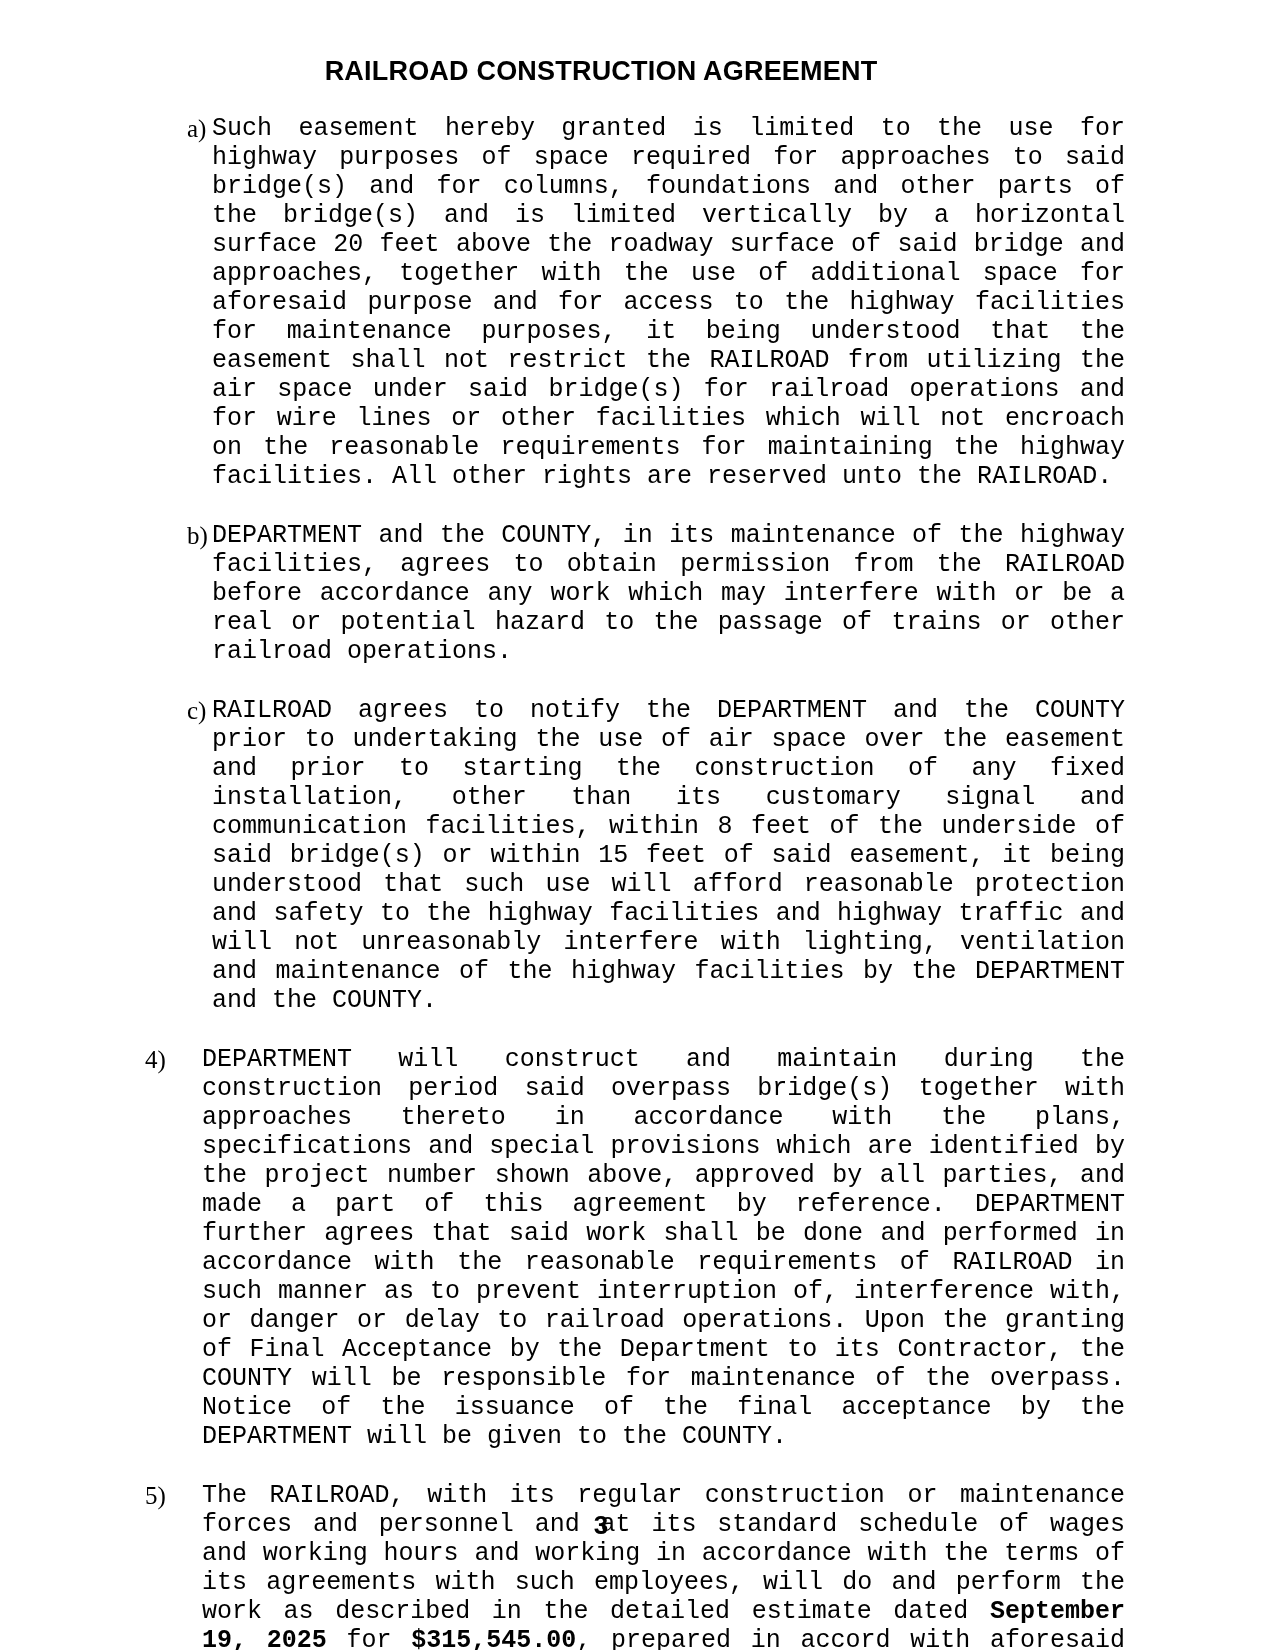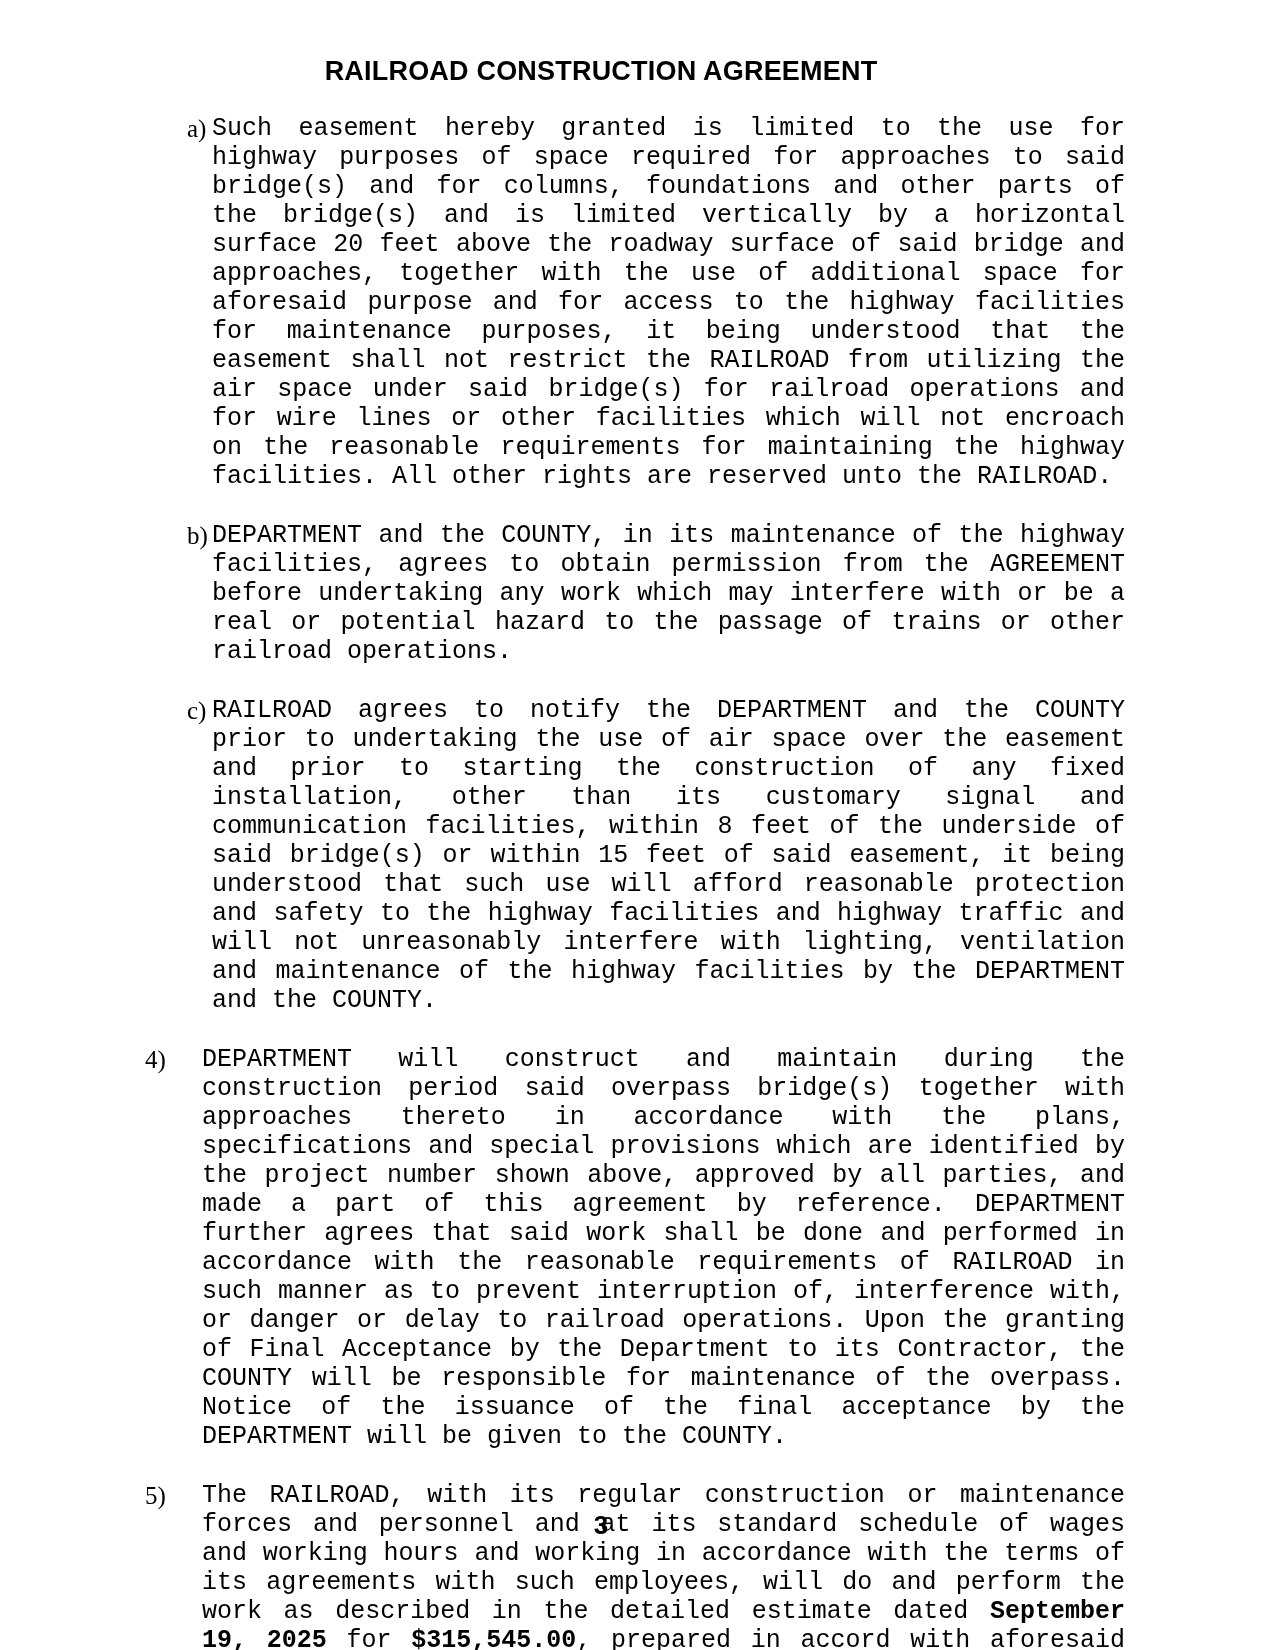--- a/index.html
+++ b/index.html
@@ -78,21 +78,21 @@
 
   <div class="content">
 
     <div class="item lettered first">
       <span class="label">a)</span>
       <div class="body"><span>Such easement hereby granted is limited to the use for highway purposes of space required for approaches to said bridge(s) and for columns, foundations and other parts of the bridge(s) and is limited vertically by a horizontal surface 20 feet above the roadway surface of said bridge and approaches, together with the use of additional space for aforesaid purpose and for access to the highway facilities for maintenance purposes, it being understood that the easement shall not restrict the RAILROAD from utilizing the air space under said bridge(s) for railroad operations and for wire lines or other facilities which will not encroach on the reasonable requirements for maintaining the highway facilities.  All other rights are reserved unto the RAILROAD.</span></div>
     </div>
 
     <div class="item lettered">
       <span class="label">b)</span>
-      <div class="body"><span>DEPARTMENT and the COUNTY, in its maintenance of the highway facilities, agrees to obtain permission from the AGREEMENT before undertaking any work which may interfere with or be a real or potential hazard to the passage of trains or other railroad operations.</span></div>
+      <div class="body"><span>DEPARTMENT and the COUNTY, in its maintenance of the highway facilities, agrees to obtain permission from the RAILROAD before accordance any work which may interfere with or be a real or potential hazard to the passage of trains or other railroad operations.</span></div>
     </div>
 
     <div class="item lettered">
       <span class="label">c)</span>
       <div class="body"><span>RAILROAD agrees to notify the DEPARTMENT and the COUNTY prior to undertaking the use of air space over the easement and prior to starting the construction of any fixed installation, other than its customary signal and communication facilities, within 8 feet of the underside of said bridge(s) or within 15 feet of said easement, it being understood that such use will afford reasonable protection and safety to the highway facilities and highway traffic and will not unreasonably interfere with lighting, ventilation and maintenance of the highway facilities by the DEPARTMENT and the COUNTY.</span></div>
     </div>
 
     <div class="item numbered">
       <span class="label">4)</span>
       <div class="body"><span>DEPARTMENT will construct and maintain during the construction period said overpass bridge(s) together with approaches thereto in accordance with the plans, specifications and special provisions which are identified by the project number shown above, approved by all parties, and made a part of this agreement by reference. DEPARTMENT  further agrees that said work shall be done and performed in accordance with the reasonable requirements of RAILROAD in such manner as to prevent interruption of, interference with, or danger or delay to railroad operations. Upon the granting of Final Acceptance by the Department to its Contractor, the COUNTY will be responsible for maintenance of the overpass.  Notice of the issuance of the final acceptance by the DEPARTMENT will be given to the COUNTY.</span></div>

